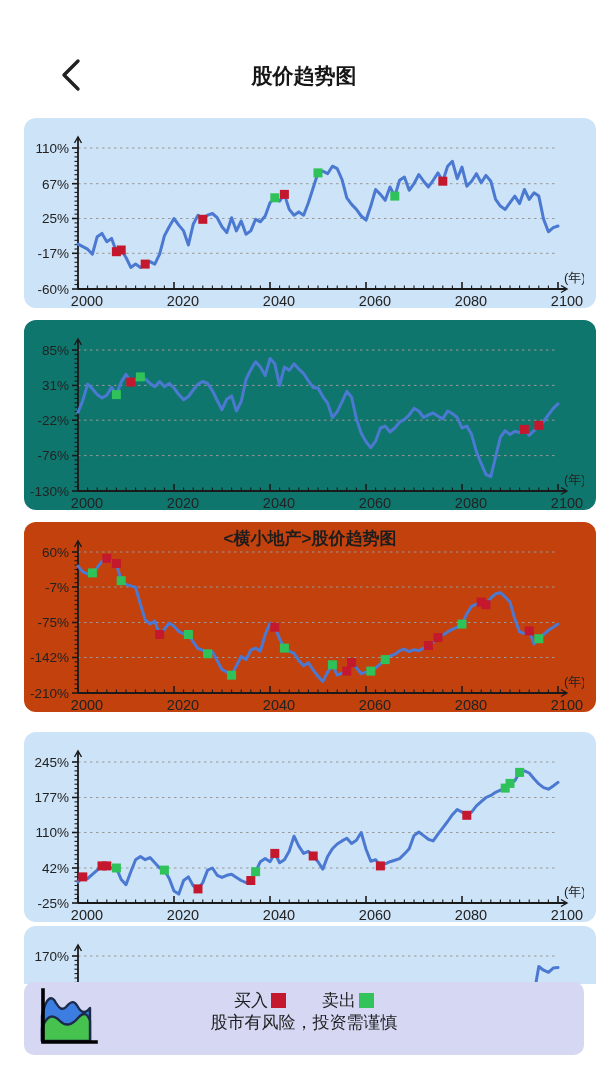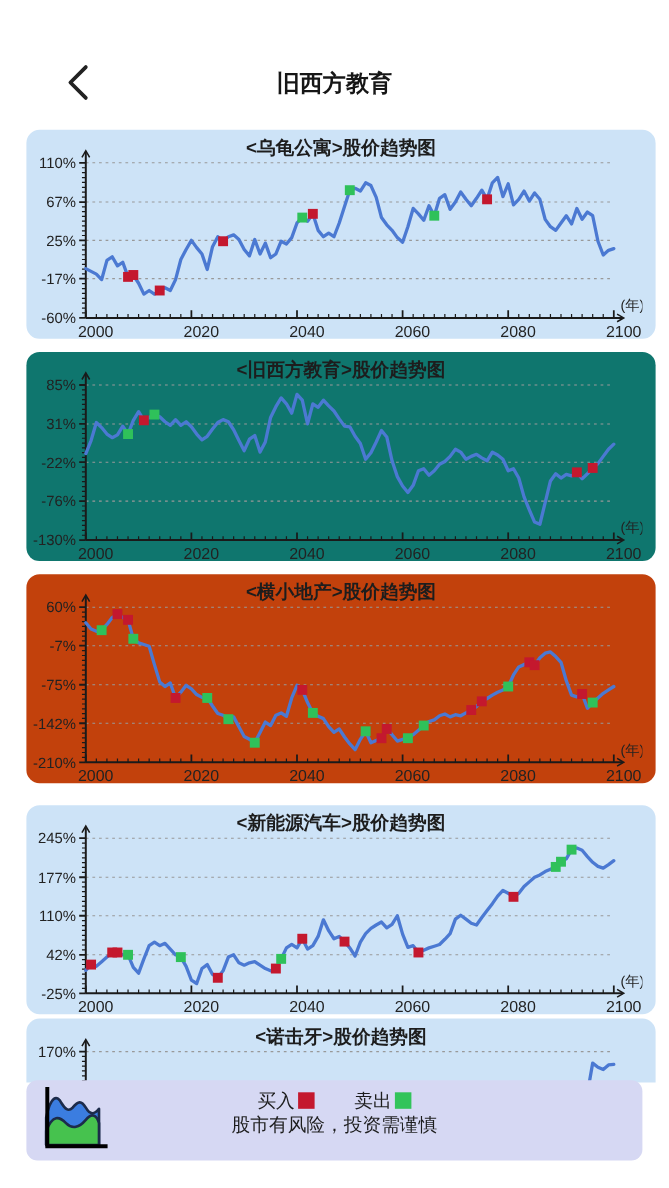--- a/index.html
+++ b/index.html
@@ -140,21 +140,20 @@
           <rect x="87.9" y="129.2" width="9" height="9" fill="#c4182e"></rect>
           <rect x="92.7" y="127.5" width="9" height="9" fill="#c4182e"></rect>
           <rect x="116.7" y="141.6" width="9" height="9" fill="#c4182e"></rect>
           <rect x="174.3" y="96.8" width="9" height="9" fill="#c4182e"></rect>
           <rect x="255.9" y="71.9" width="9" height="9" fill="#c4182e"></rect>
           <rect x="414.3" y="58.7" width="9" height="9" fill="#c4182e"></rect>
           <rect x="246.3" y="75.3" width="9" height="9" fill="#2fc15a"></rect>
           <rect x="289.5" y="50.4" width="9" height="9" fill="#2fc15a"></rect>
           <rect x="366.3" y="73.6" width="9" height="9" fill="#2fc15a"></rect>
         </svg>
-      <div class="card-title" style="position:relative">&lt;乌龟公寓&gt;股价趋势图</div>
     </div>
     <div class="card" style="top: 320px; background: #0f766e;">
       <svg class="plot" viewBox="0 0 560 190">
           <line x1="54" y1="30.0" x2="534" y2="30.0" stroke="#999999" stroke-width="1" stroke-dasharray="2.5 3.5"></line>
           <line x1="48" y1="30.0" x2="54" y2="30.0" stroke="#1a1a1a" stroke-width="1.6"></line>
           <text class="ytick" x="45" y="34.8" text-anchor="end">85%</text>
           <line x1="54" y1="65.4" x2="534" y2="65.4" stroke="#999999" stroke-width="1" stroke-dasharray="2.5 3.5"></line>
           <line x1="48" y1="65.4" x2="54" y2="65.4" stroke="#1a1a1a" stroke-width="1.6"></line>
           <text class="ytick" x="45" y="70.2" text-anchor="end">31%</text>
           <line x1="54" y1="100.2" x2="534" y2="100.2" stroke="#999999" stroke-width="1" stroke-dasharray="2.5 3.5"></line>
@@ -255,21 +254,20 @@
           <text class="xtick" x="447.0" y="188" text-anchor="middle">2080</text>
           <text class="xtick" x="543.0" y="188" text-anchor="middle">2100</text>
           <text class="unit" x="540" y="164" text-anchor="start">(年)</text>
           <path d="M54.0 92.3 L58.8 80.5 L63.6 64.1 L68.4 68.7 L73.2 74.6 L78.0 77.9 L82.8 75.3 L87.6 67.4 L92.4 74.6 L97.2 62.1 L102.0 54.3 L106.8 62.1 L111.6 59.5 L116.4 56.9 L121.2 58.9 L126.0 63.4 L130.8 66.7 L135.6 61.5 L140.4 66.7 L145.2 63.4 L150.0 68.0 L154.8 74.6 L159.6 79.8 L164.4 76.6 L169.2 70.0 L174.0 64.1 L178.8 61.5 L183.6 63.4 L188.4 70.7 L193.2 80.5 L198.0 89.7 L202.8 79.2 L207.6 75.9 L212.4 91.0 L217.2 81.8 L222.0 59.5 L226.8 49.7 L231.6 41.8 L236.4 47.1 L241.2 55.6 L246.0 38.5 L250.8 43.8 L255.6 65.4 L260.4 47.1 L265.2 50.3 L270.0 43.8 L274.8 49.0 L279.6 53.6 L284.4 60.8 L289.2 67.4 L294.0 68.0 L298.8 76.6 L303.6 83.1 L308.4 97.5 L313.2 91.6 L318.0 81.8 L322.8 71.3 L327.6 77.2 L332.4 98.9 L337.2 113.3 L342.0 121.8 L346.8 127.7 L351.6 121.2 L356.4 108.0 L361.2 106.1 L366.0 112.0 L370.8 108.0 L375.6 102.1 L380.4 99.5 L385.2 94.9 L390.0 88.4 L394.8 91.0 L399.6 97.5 L404.4 94.9 L409.2 93.0 L414.0 96.2 L418.8 98.9 L423.6 91.0 L428.4 93.6 L433.2 97.5 L438.0 108.0 L442.8 106.1 L447.6 114.6 L452.4 131.7 L457.2 143.5 L462.0 154.6 L466.8 156.6 L471.6 136.9 L476.4 117.2 L481.2 110.7 L486.0 114.6 L490.8 111.3 L495.6 112.6 L500.4 109.4 L505.2 115.3 L510.0 110.7 L514.8 105.4 L519.6 101.5 L524.4 94.9 L529.2 88.4 L534.0 83.8" fill="none" stroke="#4b79d2" stroke-width="3" stroke-linejoin="round" stroke-linecap="round"></path>
           <rect x="102.3" y="57.6" width="9" height="9" fill="#c4182e"></rect>
           <rect x="495.9" y="104.9" width="9" height="9" fill="#c4182e"></rect>
           <rect x="510.3" y="100.9" width="9" height="9" fill="#c4182e"></rect>
           <rect x="87.9" y="70.1" width="9" height="9" fill="#2fc15a"></rect>
           <rect x="111.9" y="52.4" width="9" height="9" fill="#2fc15a"></rect>
         </svg>
-      <div class="card-title" style="position:relative">&lt;旧西方教育&gt;股价趋势图</div>
     </div>
     <div class="card" style="top: 522px; background: #c2410c;">
       <svg class="plot" viewBox="0 0 560 190">
           <line x1="54" y1="30.0" x2="534" y2="30.0" stroke="#999999" stroke-width="1" stroke-dasharray="2.5 3.5"></line>
           <line x1="48" y1="30.0" x2="54" y2="30.0" stroke="#1a1a1a" stroke-width="1.6"></line>
           <text class="ytick" x="45" y="34.8" text-anchor="end">60%</text>
           <line x1="54" y1="65.0" x2="534" y2="65.0" stroke="#999999" stroke-width="1" stroke-dasharray="2.5 3.5"></line>
           <line x1="48" y1="65.0" x2="54" y2="65.0" stroke="#1a1a1a" stroke-width="1.6"></line>
           <text class="ytick" x="45" y="69.8" text-anchor="end">-7%</text>
           <line x1="54" y1="100.5" x2="534" y2="100.5" stroke="#999999" stroke-width="1" stroke-dasharray="2.5 3.5"></line>
@@ -512,21 +510,20 @@
           <rect x="284.7" y="119.5" width="9" height="9" fill="#c4182e"></rect>
           <rect x="351.9" y="129.4" width="9" height="9" fill="#c4182e"></rect>
           <rect x="438.3" y="78.8" width="9" height="9" fill="#c4182e"></rect>
           <rect x="87.9" y="131.5" width="9" height="9" fill="#2fc15a"></rect>
           <rect x="135.9" y="133.6" width="9" height="9" fill="#2fc15a"></rect>
           <rect x="227.1" y="135.2" width="9" height="9" fill="#2fc15a"></rect>
           <rect x="476.7" y="51.6" width="9" height="9" fill="#2fc15a"></rect>
           <rect x="481.5" y="46.9" width="9" height="9" fill="#2fc15a"></rect>
           <rect x="491.1" y="35.9" width="9" height="9" fill="#2fc15a"></rect>
         </svg>
-      <div class="card-title" style="position:relative">&lt;新能源汽车&gt;股价趋势图</div>
     </div>
     <div class="card" style="top: 926px; background: rgb(205, 227, 247);">
       <svg class="plot" viewBox="0 0 560 190">
           <line x1="54" y1="30.0" x2="534" y2="30.0" stroke="#999999" stroke-width="1" stroke-dasharray="2.5 3.5"></line>
           <line x1="48" y1="30.0" x2="54" y2="30.0" stroke="#1a1a1a" stroke-width="1.6"></line>
           <text class="ytick" x="45" y="34.8" text-anchor="end">170%</text>
           <line x1="54" y1="65.3" x2="534" y2="65.3" stroke="#999999" stroke-width="1" stroke-dasharray="2.5 3.5"></line>
           <line x1="48" y1="65.3" x2="54" y2="65.3" stroke="#1a1a1a" stroke-width="1.6"></line>
           <text class="ytick" x="45" y="70.1" text-anchor="end">103%</text>
           <line x1="54" y1="100.5" x2="534" y2="100.5" stroke="#999999" stroke-width="1" stroke-dasharray="2.5 3.5"></line>
@@ -622,33 +619,32 @@
           <line x1="534.0" y1="171" x2="534.0" y2="164" stroke="#1a1a1a" stroke-width="1.6"></line>
           <text class="xtick" x="63.0" y="188" text-anchor="middle">2000</text>
           <text class="xtick" x="159.0" y="188" text-anchor="middle">2020</text>
           <text class="xtick" x="255.0" y="188" text-anchor="middle">2040</text>
           <text class="xtick" x="351.0" y="188" text-anchor="middle">2060</text>
           <text class="xtick" x="447.0" y="188" text-anchor="middle">2080</text>
           <text class="xtick" x="543.0" y="188" text-anchor="middle">2100</text>
           <text class="unit" x="540" y="164" text-anchor="start">(年)</text>
           <path d="M54.0 98.4 L102.0 90.5 L150.0 103.7 L198.0 87.9 L246.0 95.8 L294.0 82.6 L342.0 90.5 L390.0 77.4 L438.0 69.5 L462.0 72.1 L486.0 74.7 L500.4 80.0 L505.2 83.7 L510.0 67.9 L514.8 40.5 L519.6 44.2 L524.4 46.3 L529.2 42.1 L534.0 41.6" fill="none" stroke="#4b79d2" stroke-width="3" stroke-linejoin="round" stroke-linecap="round"></path>
         </svg>
-      <div class="card-title" style="position:relative">&lt;诺击牙&gt;股价趋势图</div>
     </div>
   </div>
 
   <div class="header">
     <button class="back-btn" aria-label="back">
       <span>
         <svg width="26" height="38" viewBox="0 0 26 38">
           <polyline points="20,5 6,19 20,33" fill="none" stroke="#222" stroke-width="3.4" stroke-linecap="round" stroke-linejoin="round"></polyline>
         </svg>
       </span>
     </button>
-    <div class="page-title">旧西方教育</div>
+    <div class="page-title">股价趋势图</div>
   </div>
 
   <div class="footer" style="background: rgb(214, 216, 243);">
     <span class="chart-icon">
       <svg width="70" height="62" viewBox="0 0 70 62">
         <path d="M8,29 C12,9 18,8 22,16 C25,21 28,24 32,20 C37,14 40,13 44,20 C48,27 52,26 56,21 L56,54 L8,54 Z" fill="#3b7de0" stroke="#1c2b4a" stroke-width="2.4" stroke-linejoin="round"></path>
         <path d="M8,41 C14,26 20,28 26,34 C32,40 38,38 44,31 C50,24 54,27 56,34 L56,54 L8,54 Z" fill="#46c24e" stroke="#1c2b4a" stroke-width="2.4" stroke-linejoin="round"></path>
         <path d="M9,3 L9,55 L62,55" fill="none" stroke="#000" stroke-width="3.6" stroke-linecap="square"></path>
       </svg>
     </span>

